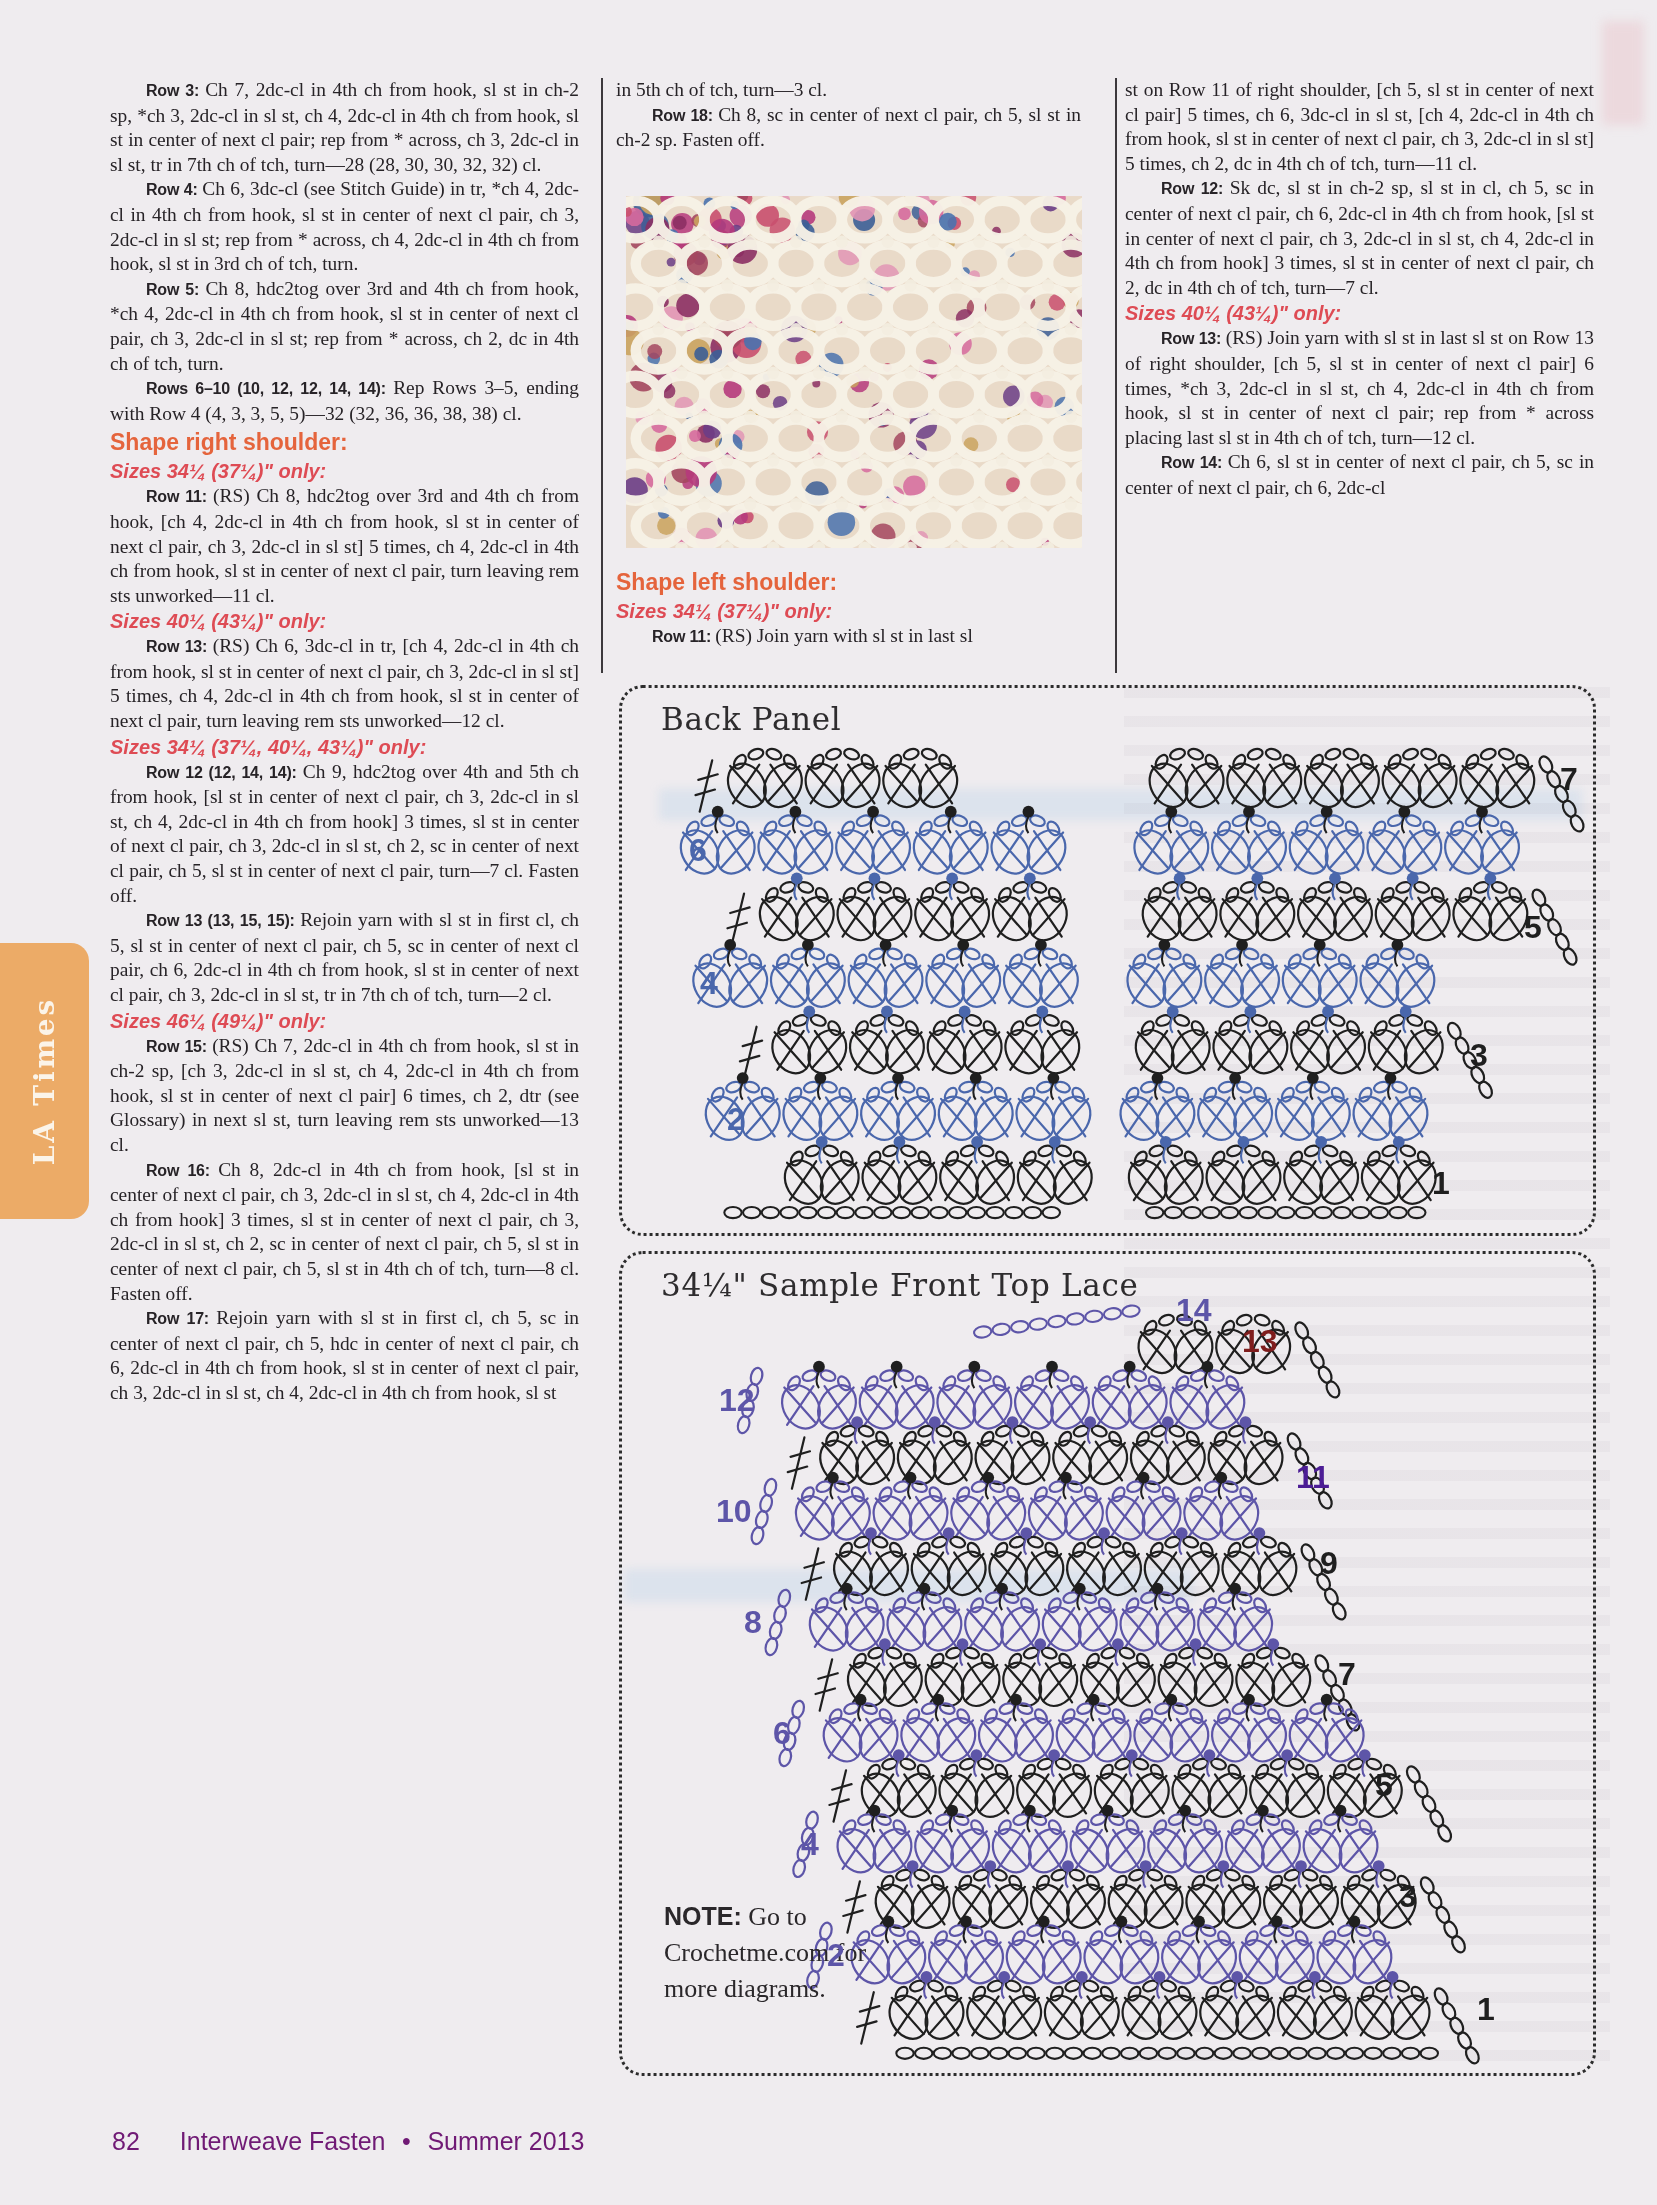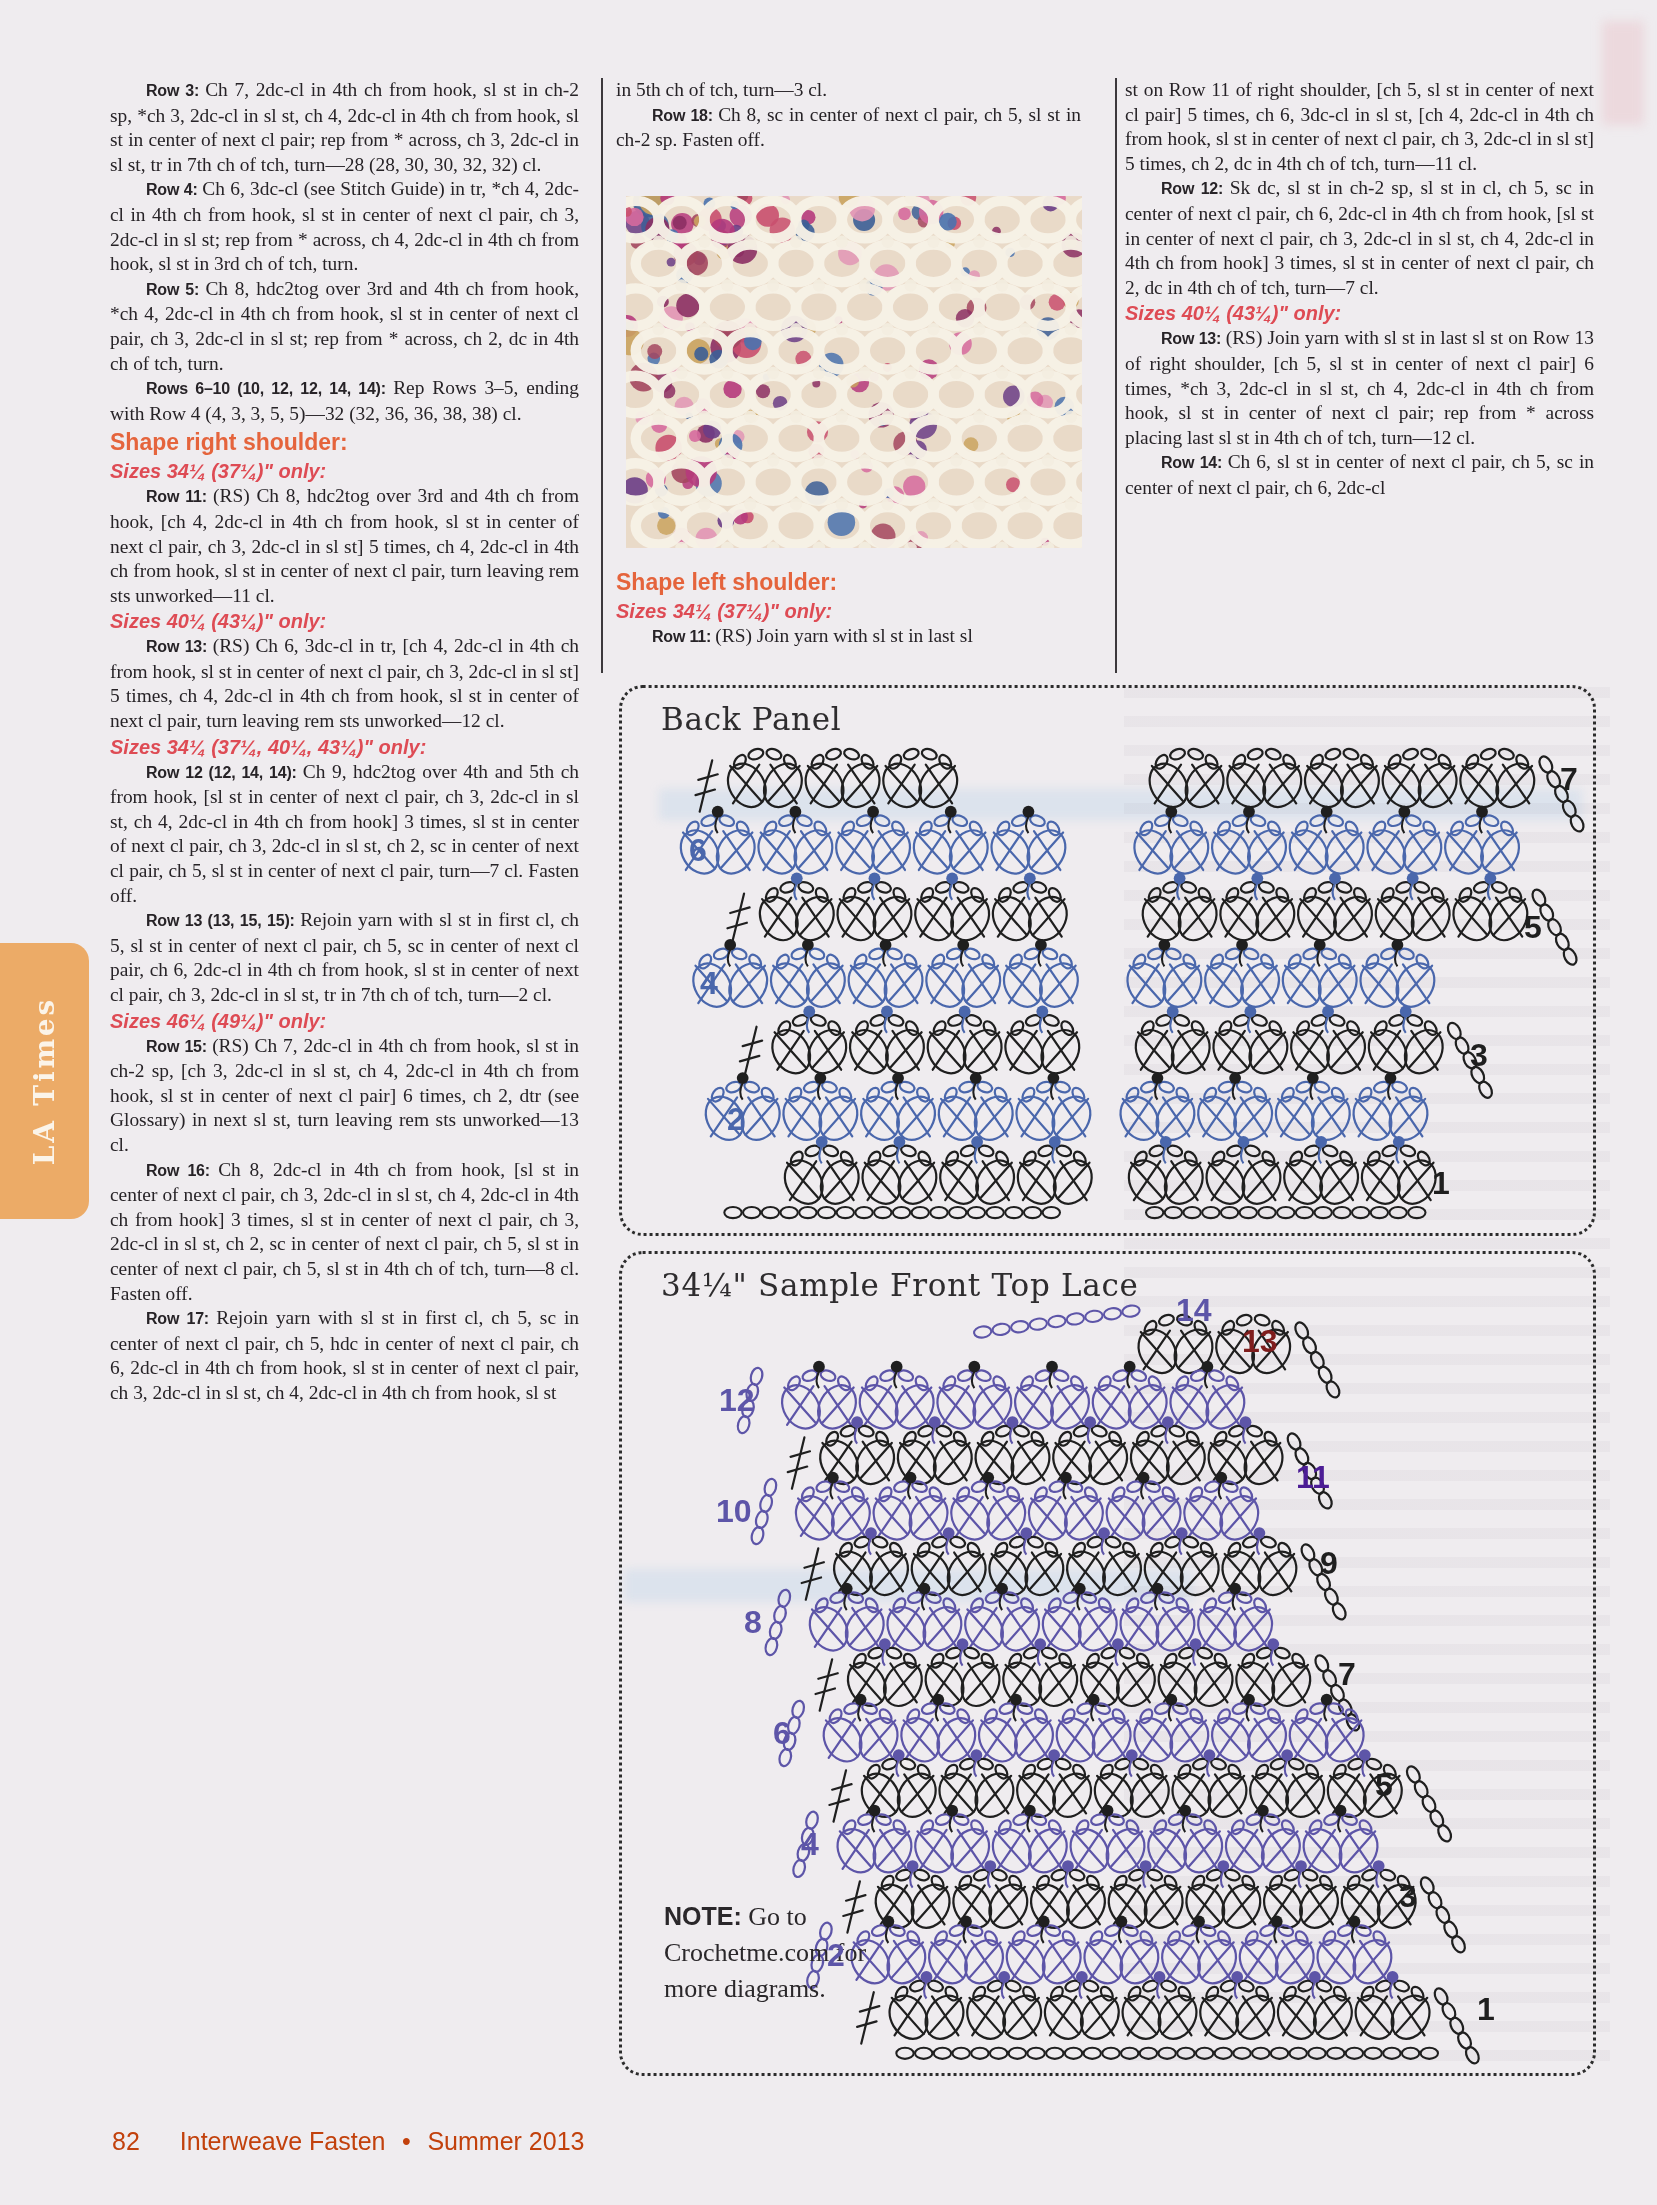--- a/index.html
+++ b/index.html
@@ -17,21 +17,21 @@
   .panel{position:absolute;border:3.5px dotted #2c2c2c;border-radius:23.6px;}
   .panel svg.diagram{position:absolute;left:0;top:0;}
   .panel-title{position:absolute;left:39px;top:12.5px;font-family:"DejaVu Serif",serif;
         font-size:31px;color:#2e2c2e;letter-spacing:0.7px;}
   .chart-num{position:absolute;font-family:"Liberation Sans",sans-serif;font-weight:700;
         font-size:32px;line-height:1;}
   .note{position:absolute;left:42px;top:644px;width:239px;font-size:26px;line-height:36px;
         color:#2a272a;text-align:left;}
   .note strong{font-family:"Liberation Sans",sans-serif;font-size:25px;}
   .footer{position:absolute;left:112px;top:2127px;display:flex;align-items:center;
-        font-family:"Liberation Sans",sans-serif;font-size:25px;color:#c2410c;}
+        font-family:"Liberation Sans",sans-serif;font-size:25px;color:#701a75;}
   .footer .sep{width:40px;}
   .footer .gap{width:16.6px;}
   .tab{position:absolute;left:0;top:943px;width:89px;height:276px;background:#ecab67;
         border-radius:0 18px 18px 0;display:flex;align-items:center;justify-content:center;}
   .tab span{writing-mode:vertical-rl;transform:rotate(180deg);color:#fbf4e9;
         font-family:"DejaVu Serif",serif;font-weight:700;font-size:28px;letter-spacing:2.8px;}
   .streak{position:absolute;background:rgba(168,199,233,.26);filter:blur(4.9px);}
   .ghost{position:absolute;background:repeating-linear-gradient(180deg,
         rgba(118,104,124,.055) 0 11px,rgba(118,104,124,0) 11px 29px);}
   .smudge{position:absolute;background:rgba(228,148,158,.22);filter:blur(5.5px);}

